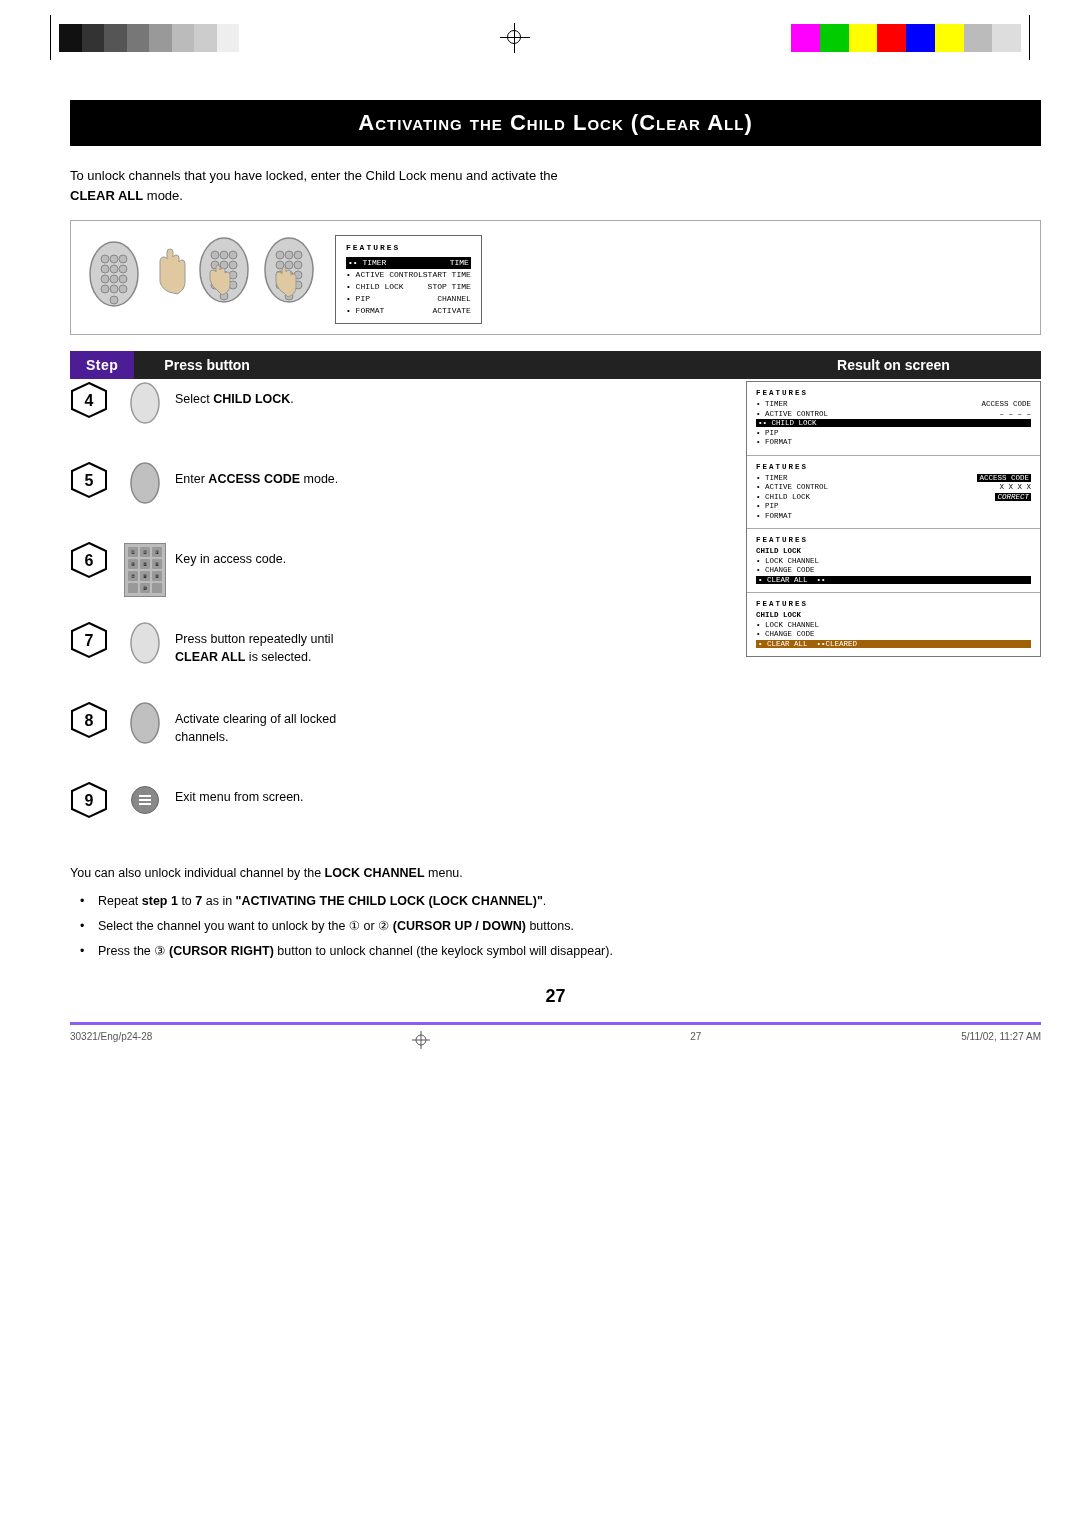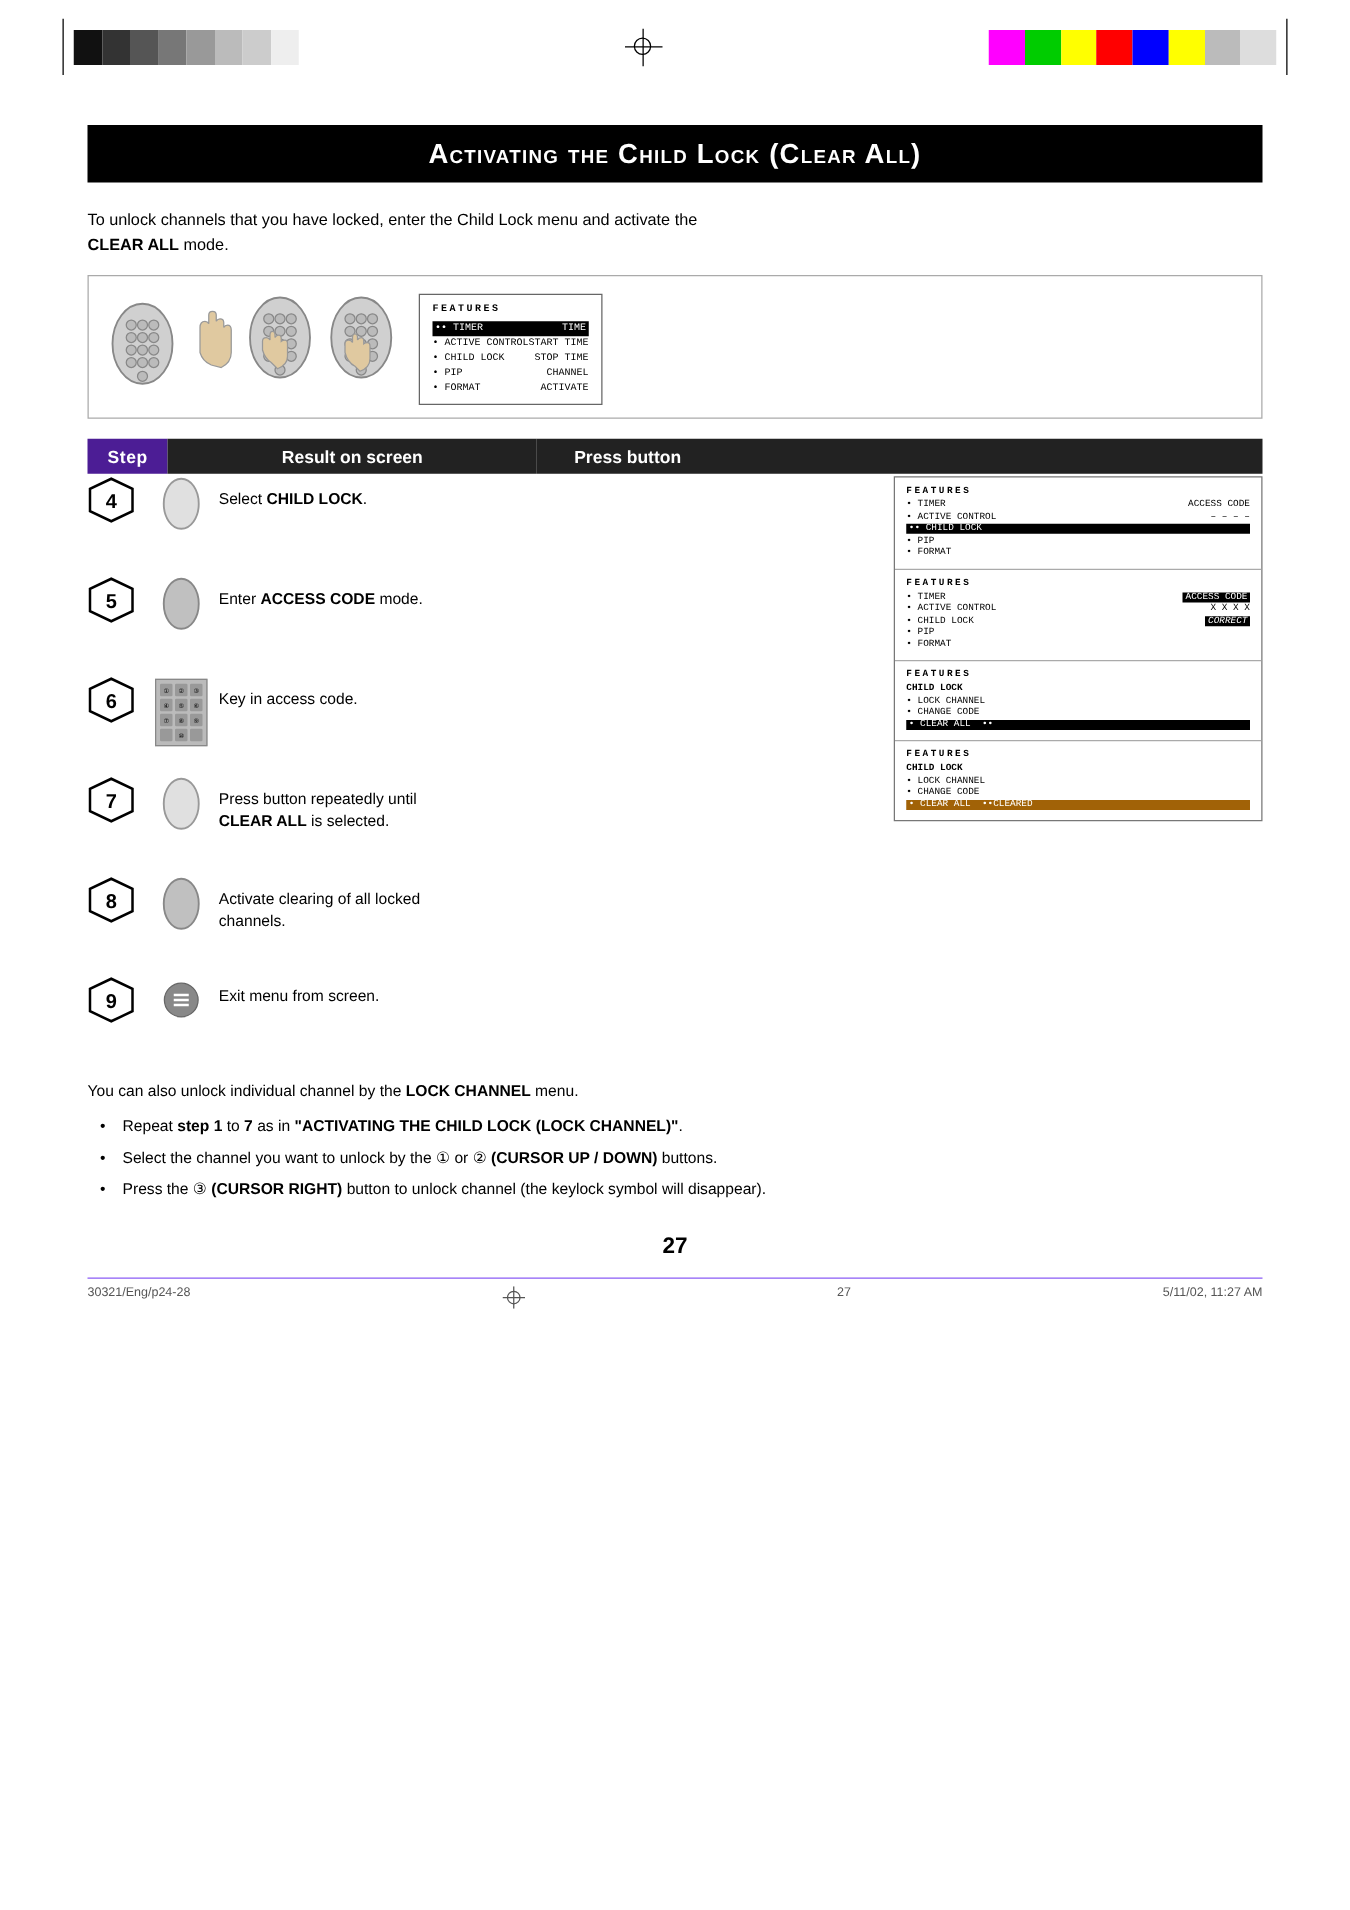--- a/index.html
+++ b/index.html
@@ -7,21 +7,21 @@
       background: #fff;
       font-family: Arial, Helvetica, sans-serif;
       width: 1080px;
       min-height: 1528px;
       position: relative;
       overflow-x: hidden;
     }
 
     
     .page {
-      padding: 30px 70px 40px 70px;
+      padding: 30px 39px 40px 70px;
       position: relative;
     }
 
     
     .page-title {
       background: #000;
       color: #fff;
       text-align: center;
       padding: 10px 20px;
       font-size: 22px;
@@ -203,22 +203,22 @@
         <div style="display:flex; justify-content:space-between; font-size:8px;">
           <span>• FORMAT</span>
             <span>ACTIVATE</span>
         </div>
       </div>
 
     </div>
 
     <div style="display:flex; align-items:stretch; margin-bottom:2px;">
       <div style="background:#4c1d95; color:#fff; font-weight:bold; font-size:14px; padding:6px 16px; letter-spacing:0.5px;">Step</div>
+      <div style="background:#222; color:#fff; font-weight:bold; font-size:14px; padding:6px 30px; flex:1;">Press button</div>
       <div style="background:#222; color:#fff; font-weight:bold; font-size:14px; padding:6px 10px; width:295px; text-align:center;">Result on screen</div>
-      <div style="background:#222; color:#fff; font-weight:bold; font-size:14px; padding:6px 30px; flex:1;">Press button</div>
     </div>
 
     <div style="display:flex; gap:0; align-items:flex-start;">
 
       <div style="flex:1; padding-right:10px;">
 
         <div class="step-row-item" style="display:flex; align-items:flex-start; margin-bottom:20px; min-height:60px;">
           <div style="width:45px; flex-shrink:0;">
             <svg width="38" height="38" viewBox="0 0 38 38">
               <polygon points="19,2 36,10 36,28 19,36 2,28 2,10" fill="none" stroke="#000" stroke-width="2"></polygon>
@@ -423,21 +423,21 @@
         </li>
         <li style="padding-left:18px; position:relative; margin-bottom:5px;">
           <span style="position:absolute; left:0;">•</span>
           Press the ③ <strong>(CURSOR RIGHT)</strong> button to unlock channel (the keylock symbol will disappear).
         </li>
       </ul>
     </div>
 
     <div style="text-align:center; font-size:18px; font-weight:bold; margin:25px 0 15px 0;">27</div>
 
-    <div style="display:flex; justify-content:space-between; font-size:10px; color:#555; border-top:1px solid #8b5cf6; padding-top:6px; margin-top:5px;">
+    <div style="display:flex; justify-content:space-between; font-size:10px; color:#555; border-top:3px solid #8b5cf6; padding-top:6px; margin-top:5px;">
       <span>30321/Eng/p24-28</span>
       <span style="position:relative; display:inline-flex; align-items:center; gap:3px;">
 
         <svg width="18" height="18" viewBox="0 0 18 18">
           <line x1="9" y1="0" x2="9" y2="18" stroke="#555" stroke-width="1"></line>
           <line x1="0" y1="9" x2="18" y2="9" stroke="#555" stroke-width="1"></line>
           <circle cx="9" cy="9" r="5" fill="none" stroke="#555" stroke-width="1"></circle>
         </svg>
       </span>
       <span>27</span>

